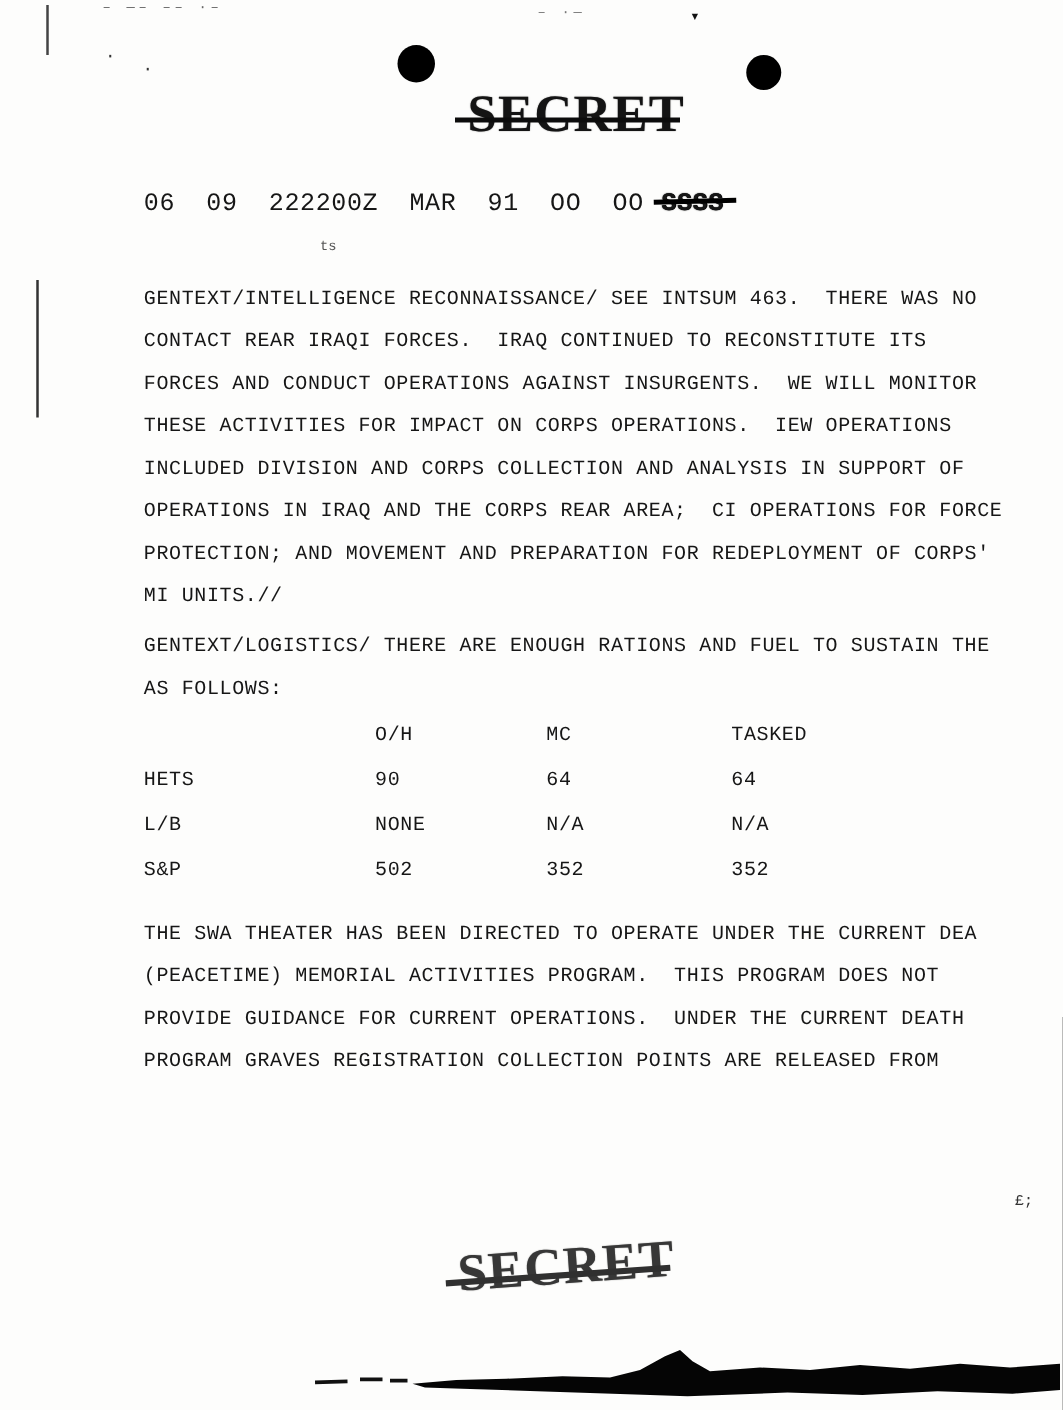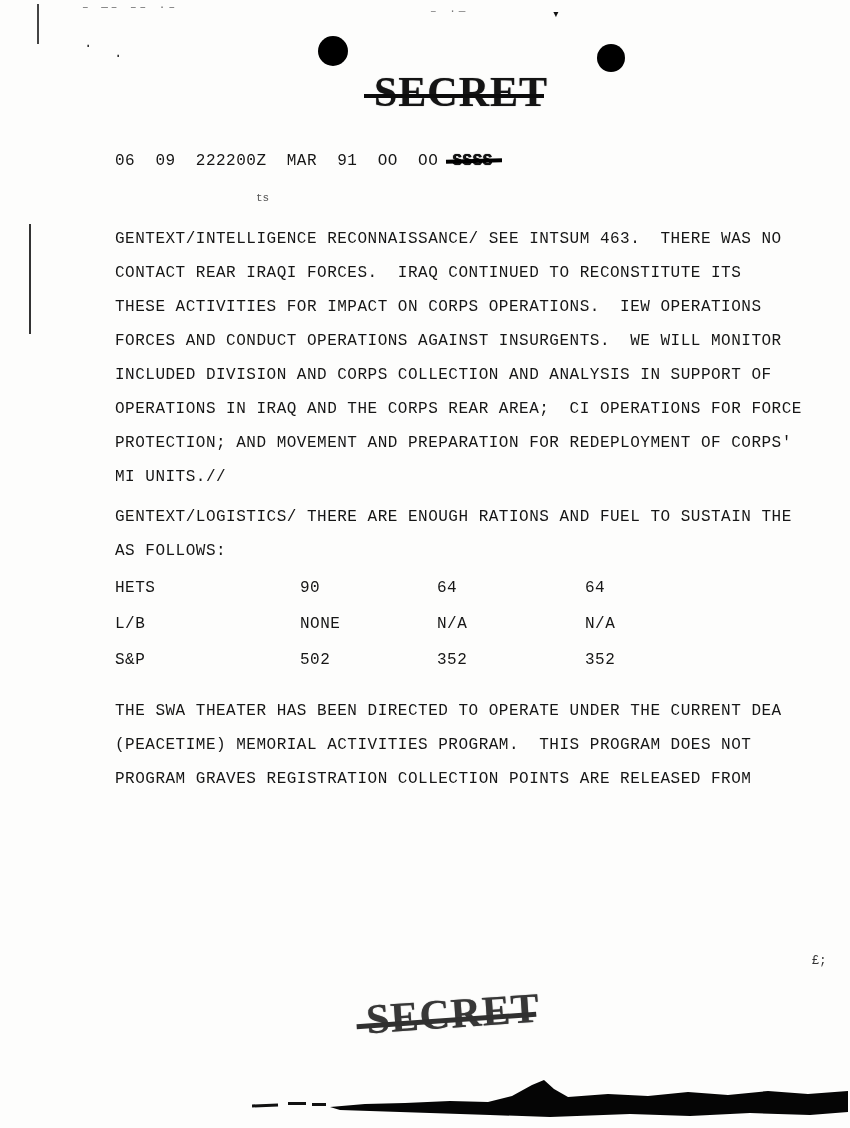--- a/index.html
+++ b/index.html
@@ -49,21 +49,21 @@
     top: 26px; height: 4px;
     background: #0c0c0c;
     display: block;
   }
   .secret-banner.bottom .strike-line { top: 28px; height: 5px; background: #1a1a1a; }
 
   
   .msg-header {
     position: absolute;
     left: 115px; top: 152px;
-    font-size: 16px;
+    font-size: 20px;
     letter-spacing: 0.5px;
     white-space: pre;
   }
   .redacted {
     position: relative;
     display: inline-block;
     margin-left: 14px;
     font-weight: 700;
     text-shadow: 0 0 1px #000, 0.5px 0 0 #000;
   }
@@ -144,34 +144,39 @@
     <span class="strike-line"></span>
   </div>
 
   <div class="msg-header"><span>06  09  222200Z  MAR  91  OO  OO</span><span class="redacted">SSSS</span></div>
 
   <div class="body-flow">
 
     <div class="para1">
       <div class="tline">GENTEXT/INTELLIGENCE RECONNAISSANCE/ SEE INTSUM 463.  THERE WAS NO</div>
       <div class="tline">CONTACT REAR IRAQI FORCES.  IRAQ CONTINUED TO RECONSTITUTE ITS</div>
+      <div class="tline">FORCES AND CONDUCT OPERATIONS AGAINST INSURGENTS.  WE WILL MONITOR</div>
       <div class="tline">THESE ACTIVITIES FOR IMPACT ON CORPS OPERATIONS.  IEW OPERATIONS</div>
-      <div class="tline">FORCES AND CONDUCT OPERATIONS AGAINST INSURGENTS.  WE WILL MONITOR</div>
       <div class="tline">INCLUDED DIVISION AND CORPS COLLECTION AND ANALYSIS IN SUPPORT OF</div>
       <div class="tline">OPERATIONS IN IRAQ AND THE CORPS REAR AREA;  CI OPERATIONS FOR FORCE</div>
       <div class="tline">PROTECTION; AND MOVEMENT AND PREPARATION FOR REDEPLOYMENT OF CORPS'</div>
       <div class="tline">MI UNITS.//</div>
     </div>
 
     <div class="para2">
       <div class="tline">GENTEXT/LOGISTICS/ THERE ARE ENOUGH RATIONS AND FUEL TO SUSTAIN THE</div>
       <div class="tline">AS FOLLOWS:</div>
     </div>
 
     <div class="assets-table">
+      <div class="trow thead">
+        <span class="c1">O/H</span>
+        <span class="c2">MC</span>
+        <span class="c3">TASKED</span>
+      </div>
       <div class="trow">
         <span class="c0">HETS</span>
         <span class="c1">90</span>
         <span class="c2">64</span>
         <span class="c3">64</span>
       </div>
       <div class="trow">
         <span class="c0">L/B</span>
         <span class="c1">NONE</span>
         <span class="c2">N/A</span>
@@ -181,20 +186,21 @@
         <span class="c0">S&amp;P</span>
         <span class="c1">502</span>
         <span class="c2">352</span>
         <span class="c3">352</span>
       </div>
     </div>
 
     <div class="para3">
       <div class="tline">THE SWA THEATER HAS BEEN DIRECTED TO OPERATE UNDER THE CURRENT DEA</div>
       <div class="tline">(PEACETIME) MEMORIAL ACTIVITIES PROGRAM.  THIS PROGRAM DOES NOT</div>
+      <div class="tline">PROVIDE GUIDANCE FOR CURRENT OPERATIONS.  UNDER THE CURRENT DEATH</div>
       <div class="tline">PROGRAM GRAVES REGISTRATION COLLECTION POINTS ARE RELEASED FROM</div>
     </div>
 
   </div>
 
   <div class="secret-banner bottom">
     <span>SECRET</span>
     <span class="strike-line"></span>
   </div>
 

